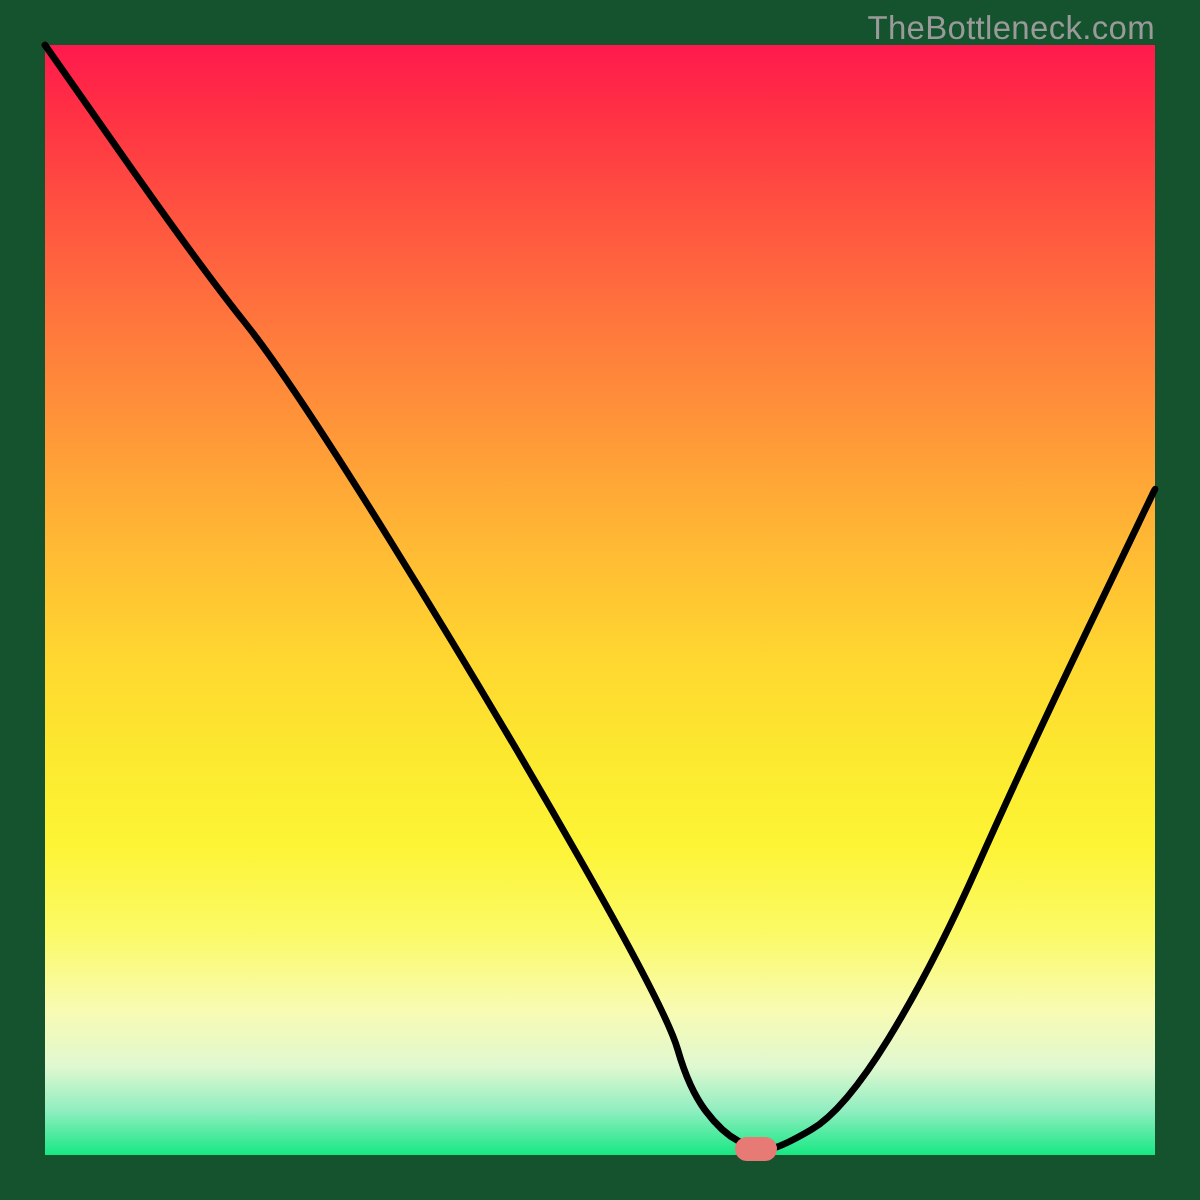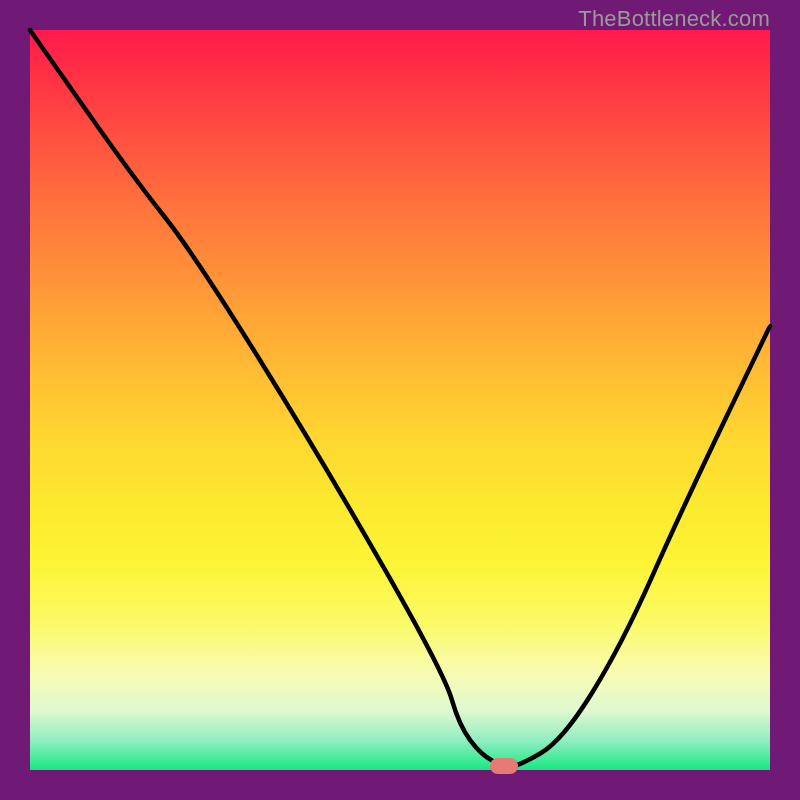--- a/index.html
+++ b/index.html
@@ -10,21 +10,21 @@
     background: #000;
     overflow: hidden;
     font-family: Arial, Helvetica, sans-serif;
   }
   .frame {
     position: absolute;
     top: 0;
     left: 0;
     width: 800px;
     height: 800px;
-    background: #701a75;
+    background: #14532d;
   }
   .plot-area {
     position: absolute;
     top: 30px;
     left: 30px;
     width: 740px;
     height: 740px;
     
     background: linear-gradient(
       to bottom,

